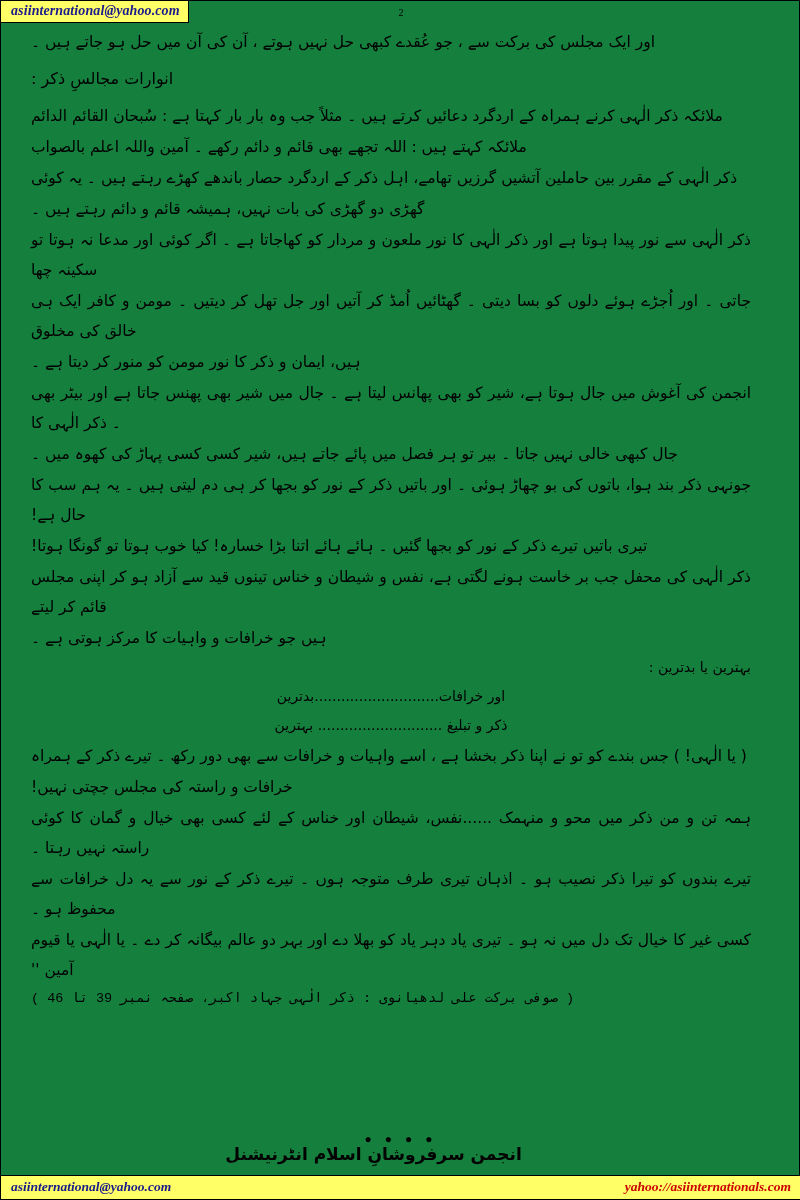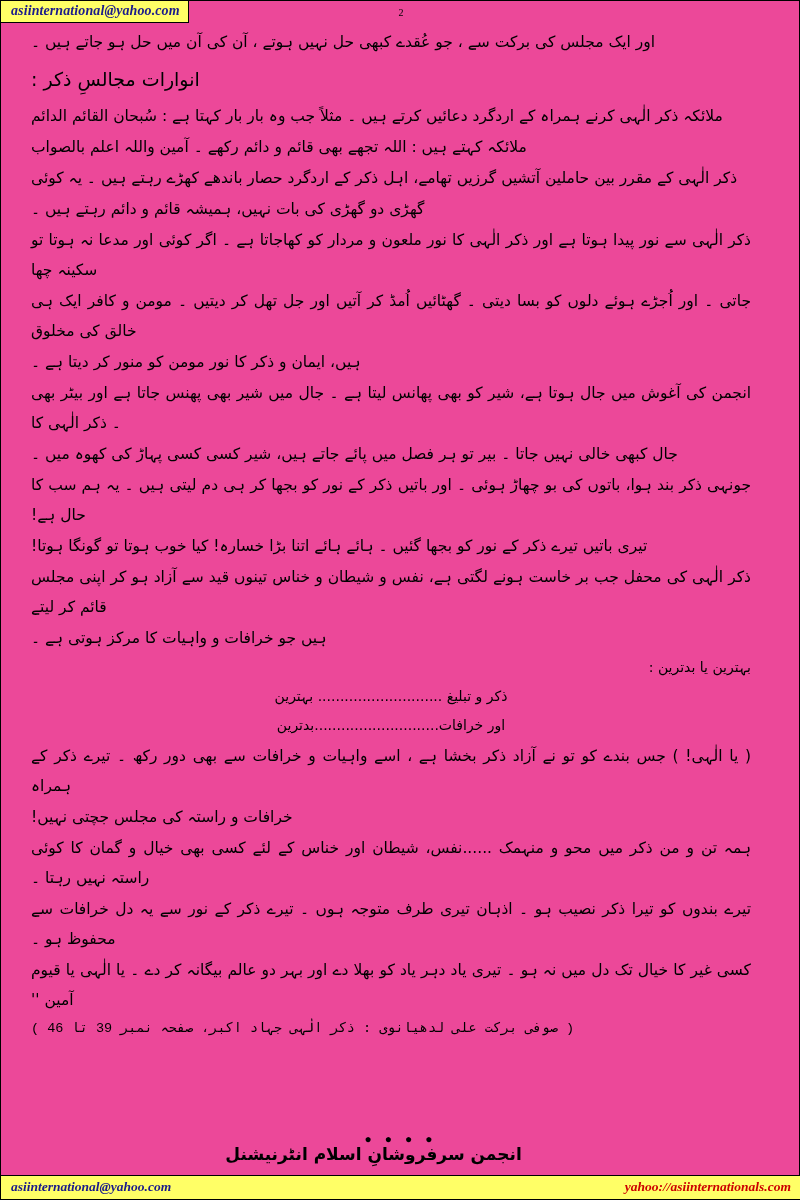--- a/index.html
+++ b/index.html
@@ -14,21 +14,21 @@
     color: #000000;
     position: relative;
     overflow: hidden;
   }
   .page {
     position: relative;
     width: 800px;
     height: 1200px;
     box-sizing: border-box;
     border: 1px solid #000000;
-    background: #ec4899;
+    background: #15803d;
   }
   
   .top-email {
     position: absolute;
     top: 0;
     left: 0;
     padding: 2px 8px 3px 10px;
     background: #ffff66;
     border-right: 1px solid #000;
     border-bottom: 1px solid #000;
@@ -66,21 +66,21 @@
     text-align: justify;
     text-align-last: left;
     font-size: 15.5px;
     line-height: 30px;
     color: #000;
     margin: 0 0 2px 0;
     white-space: normal;
   }
   .u.rightonly { text-align: center; text-align-last: right; }
   .heading {
-    font-size: 19px;
+    font-size: 16px;
     line-height: 36px;
     text-align: center;
     text-align-last: left;
     margin-top: 4px;
     margin-bottom: 4px;
   }
   .para { margin-bottom: 1px; }
   .small { font-size: 14px; line-height: 27px; }
   .dots-line {
     text-align: center;
@@ -172,24 +172,24 @@
     <p class="u para">جاتی ۔  اور اُجڑے ہوئے دلوں کو بسا دیتی ۔ گھٹائیں اُمڈ کر آتیں اور جل تھل کر دیتیں ۔ مومن و کافر ایک ہی خالق کی مخلوق</p>
     <p class="u para">ہیں، ایمان و ذکر کا نور مومن کو منور کر دیتا ہے ۔</p>
     <p class="u para">انجمن کی آغوش میں جال ہوتا ہے،  شیر کو بھی پھانس لیتا ہے ۔ جال میں شیر بھی پھنس جاتا ہے اور بیٹر بھی ۔  ذکر الٰہی کا</p>
     <p class="u para">جال کبھی خالی نہیں جاتا ۔ بیر تو ہر فصل میں پائے جاتے ہیں،  شیر کسی کسی پہاڑ کی کھوہ میں ۔</p>
     <p class="u para">جونہی ذکر بند ہوا، باتوں کی بو چھاڑ ہوئی ۔   اور باتیں ذکر کے نور کو بجھا کر ہی دم لیتی ہیں ۔ یہ ہم سب کا حال ہے!</p>
     <p class="u para">تیری باتیں تیرے ذکر کے نور کو بجھا گئیں ۔ ہائے ہائے اتنا بڑا خسارہ!   کیا خوب ہوتا تو گونگا ہوتا!</p>
     <p class="u para">ذکر الٰہی کی محفل جب بر خاست ہونے لگتی ہے،   نفس و شیطان و خناس تینوں قید سے آزاد ہو کر اپنی مجلس قائم کر لیتے</p>
     <p class="u para">ہیں جو خرافات و واہیات کا مرکز ہوتی ہے ۔</p>
 
     <p class="u rightonly small">بہترین یا بدترین :</p>
+    <p class="u dots-line small">اور خرافات............................بدترین</p>
     <p class="u dots-line small">ذکر و تبلیغ ............................ بہترین</p>
-    <p class="u dots-line small">اور خرافات............................بدترین</p>
-
-    <p class="u para">( یا الٰہی! )  جس بندے کو تو نے آزاد ذکر بخشا ہے ،  اسے واہیات و خرافات سے بھی دور رکھ ۔ تیرے ذکر کے ہمراہ</p>
+
+    <p class="u para">( یا الٰہی! )  جس بندے کو تو نے اپنا ذکر بخشا ہے ،  اسے واہیات و خرافات سے بھی دور رکھ ۔ تیرے ذکر کے ہمراہ</p>
     <p class="u para">خرافات و راستہ کی مجلس جچتی نہیں!</p>
     <p class="u para">ہمہ تن و من ذکر میں محو و منہمک ......نفس، شیطان اور خناس کے لئے کسی بھی خیال و گمان کا کوئی راستہ نہیں رہتا ۔</p>
     <p class="u para">تیرے بندوں کو تیرا ذکر نصیب ہو ۔ اذہان تیری طرف متوجہ ہوں ۔ تیرے ذکر کے نور سے یہ دل خرافات سے محفوظ ہو ۔</p>
     <p class="u para">کسی غیر کا خیال تک دل میں نہ ہو ۔ تیری یاد دہر یاد کو بھلا دے اور بہر دو عالم بیگانہ کر دے ۔ یا الٰہی یا قیوم آمین ''</p>
 
     <p class="u ref">( صوفی برکت علی لدھیانوی : ذکر الٰہی جہاد اکبر،  صفحہ نمبر 39 تا 46 )</p>
   </div>
 
   <div class="sep-dots">● ● ● ●</div>
 

